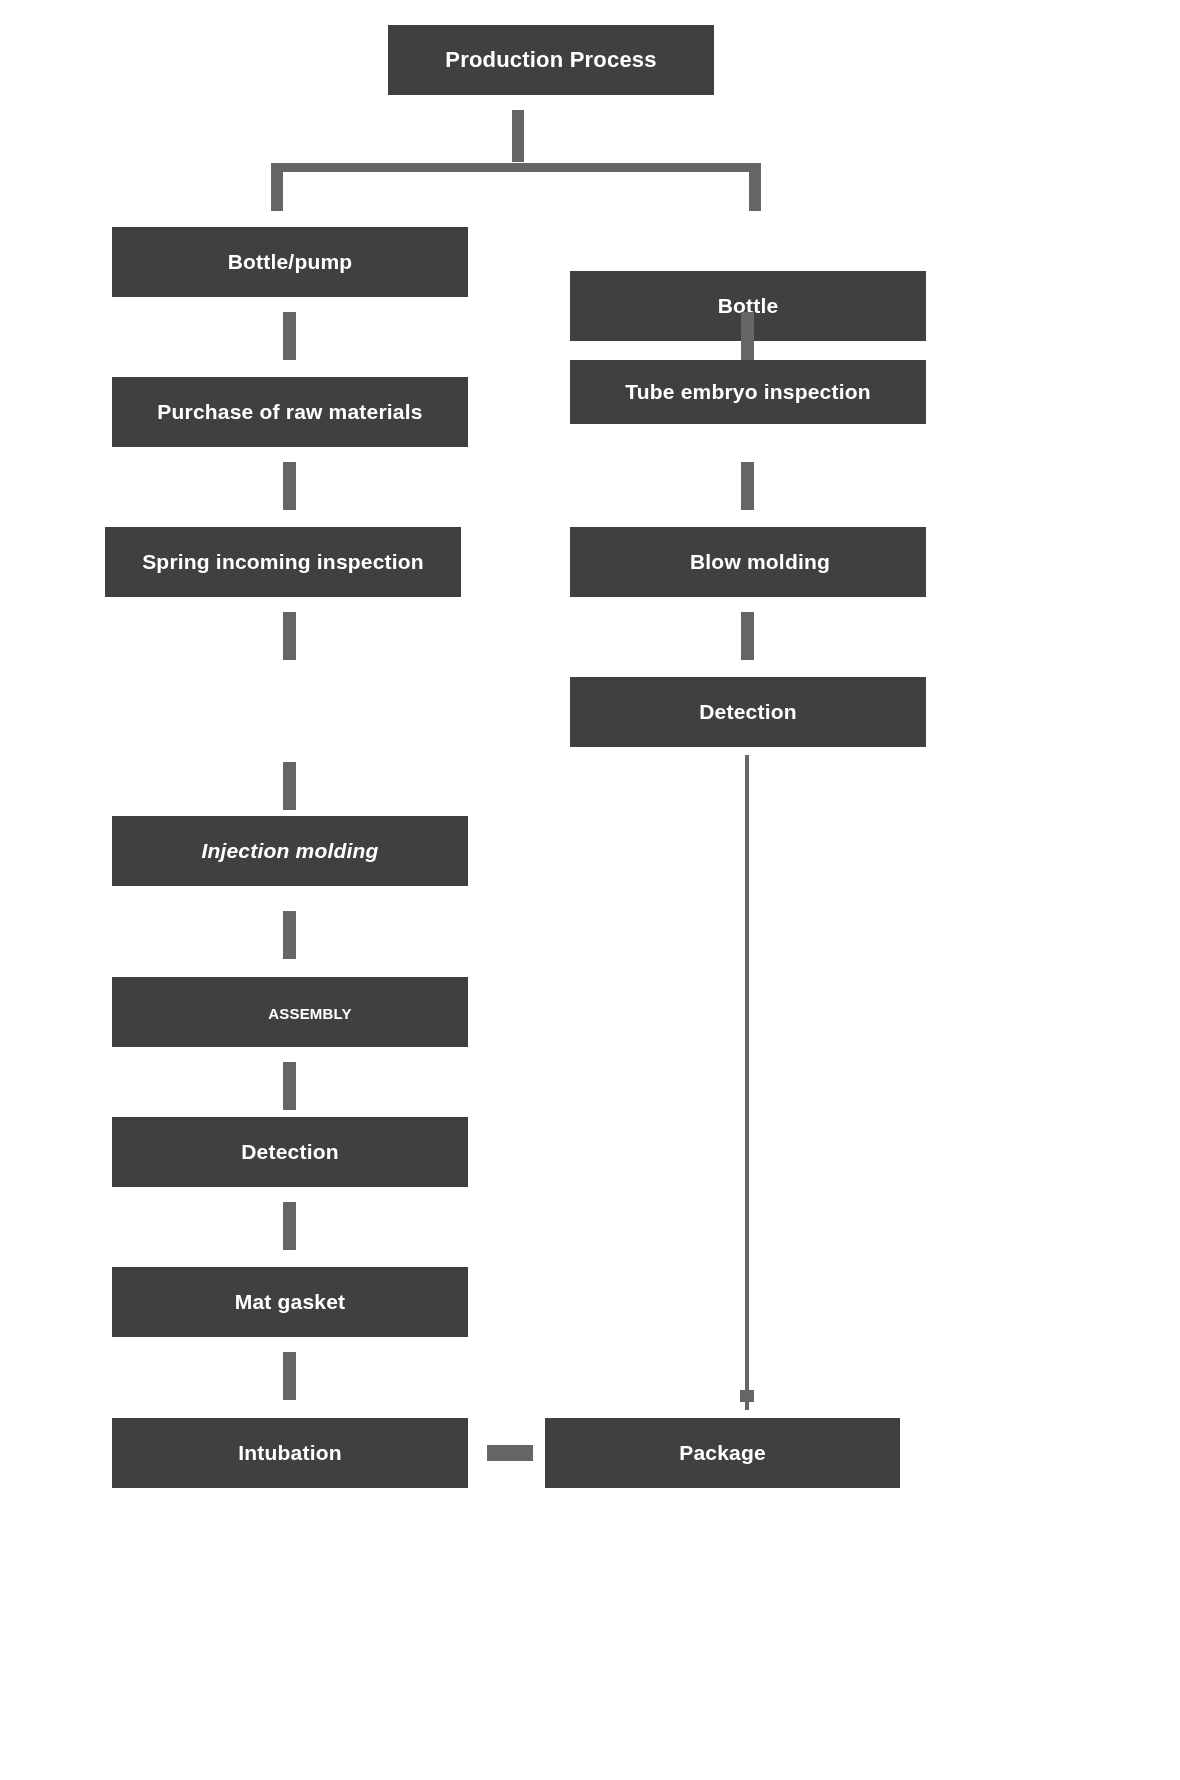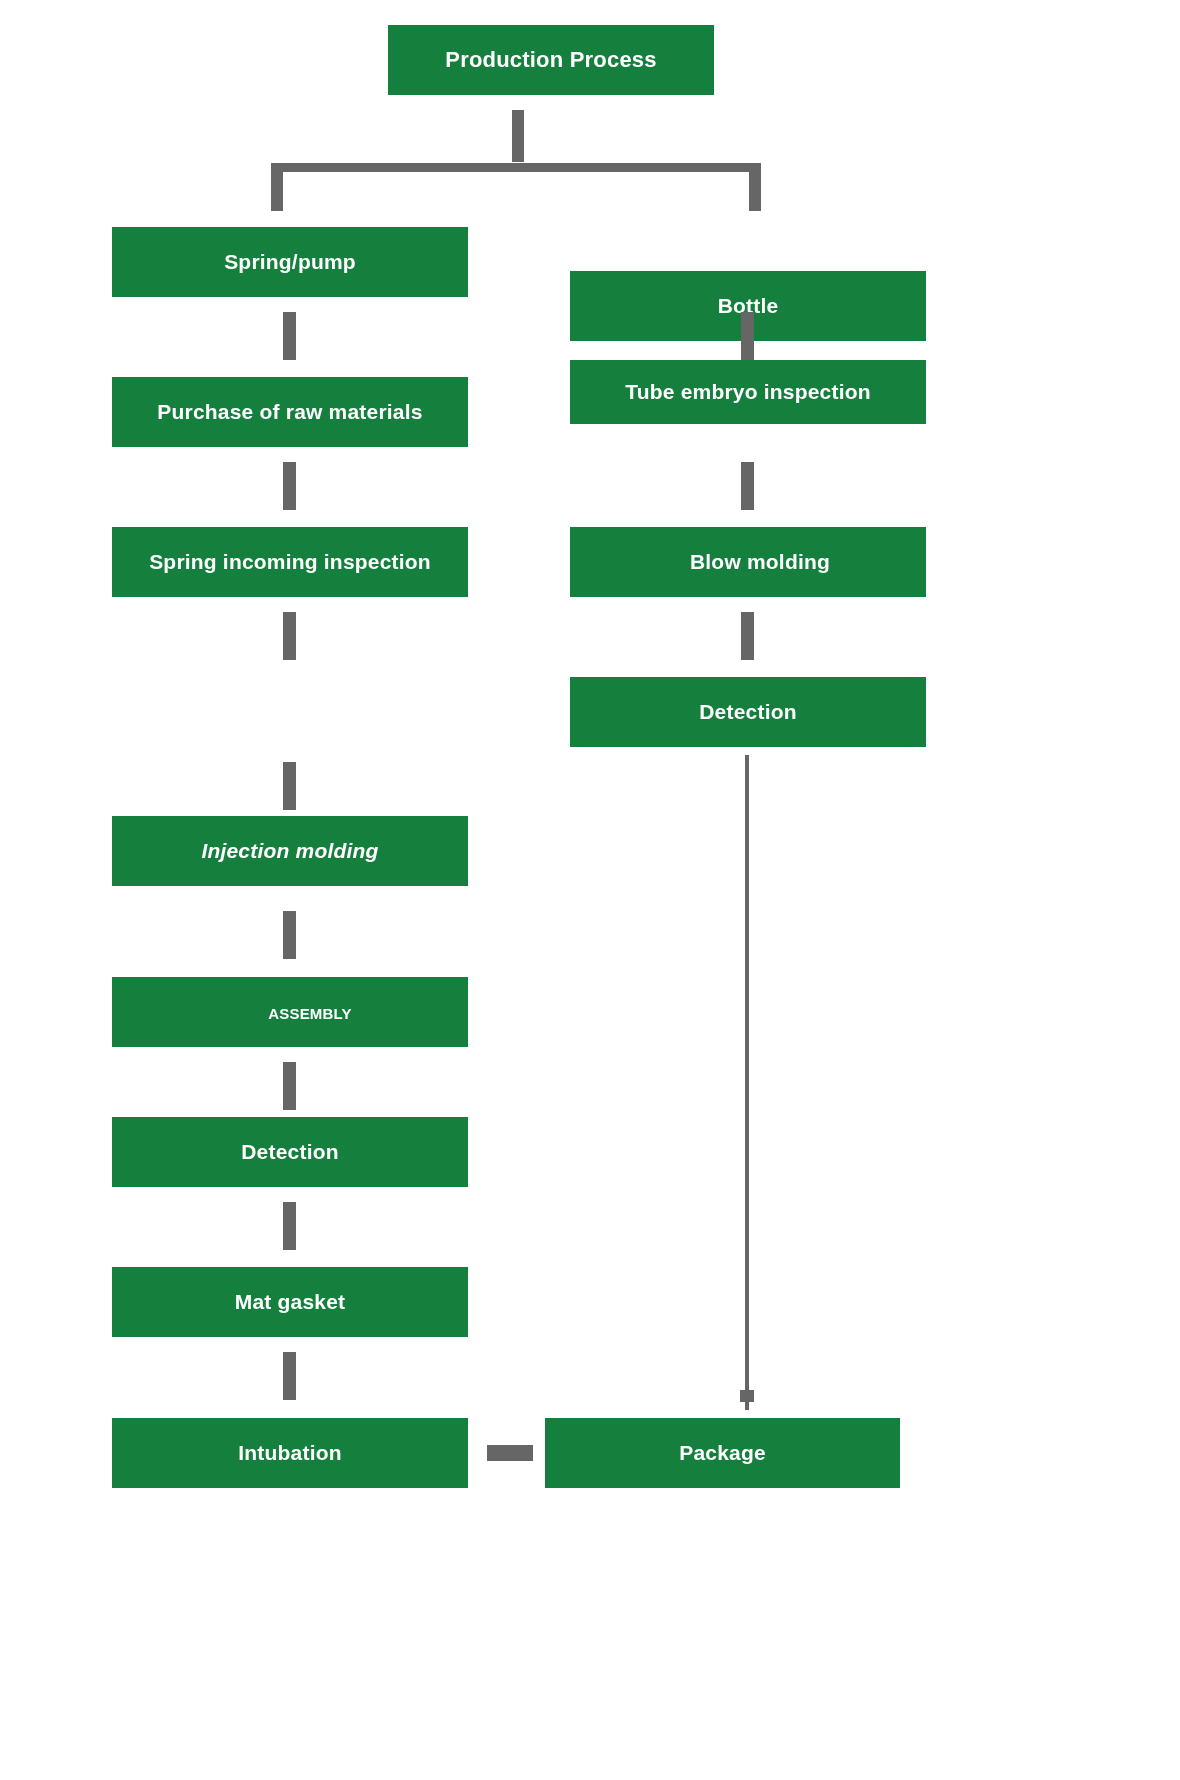--- a/index.html
+++ b/index.html
@@ -12,21 +12,21 @@
   }
   #canvas {
     position: relative;
     width: 1180px;
     height: 1780px;
     background: #ffffff;
     overflow: hidden;
   }
   .node {
     position: absolute;
-    background: #15803d;
+    background: #404040;
     color: #ffffff;
     display: flex;
     align-items: center;
     justify-content: center;
     text-align: center;
     font-weight: bold;
     font-size: 21px;
     letter-spacing: 0.2px;
     box-sizing: border-box;
     padding: 4px 8px;
@@ -53,29 +53,29 @@
   <div class="node root" style="left:388px; top:25px; width:326px; height:70px;">Production Process</div>
 
   <div class="conn conn-v" style="left:512px; top:110px; width:12px; height:52px;"></div>
 
   <div class="conn conn-h" style="left:271px; top:163px; width:490px; height:9px;"></div>
 
   <div class="conn conn-v" style="left:271px; top:163px; width:12px; height:48px;"></div>
 
   <div class="conn conn-v" style="left:749px; top:163px; width:12px; height:48px;"></div>
 
-  <div class="node" style="left:112px; top:227px; width:356px; height:70px;">Spring/pump</div>
+  <div class="node" style="left:112px; top:227px; width:356px; height:70px;">Bottle/pump</div>
 
   <div class="conn conn-v" style="left:283px; top:312px; width:13px; height:48px;"></div>
 
   <div class="node" style="left:112px; top:377px; width:356px; height:70px;text-align:center;">Purchase of raw materials</div>
 
   <div class="conn conn-v" style="left:283px; top:462px; width:13px; height:48px;"></div>
 
-  <div class="node" style="left:112px; top:527px; width:356px; height:70px;">Spring incoming inspection</div>
+  <div class="node" style="left:105px; top:527px; width:356px; height:70px;">Spring incoming inspection</div>
 
   <div class="conn conn-v" style="left:283px; top:612px; width:13px; height:48px;"></div>
 
 
   <div class="conn conn-v" style="left:283px; top:762px; width:13px; height:48px;"></div>
 
   <div class="node" style="left:112px; top:816px; width:356px; height:70px;font-style:italic;">Injection molding</div>
 
   <div class="conn conn-v" style="left:283px; top:911px; width:13px; height:48px;"></div>
 

